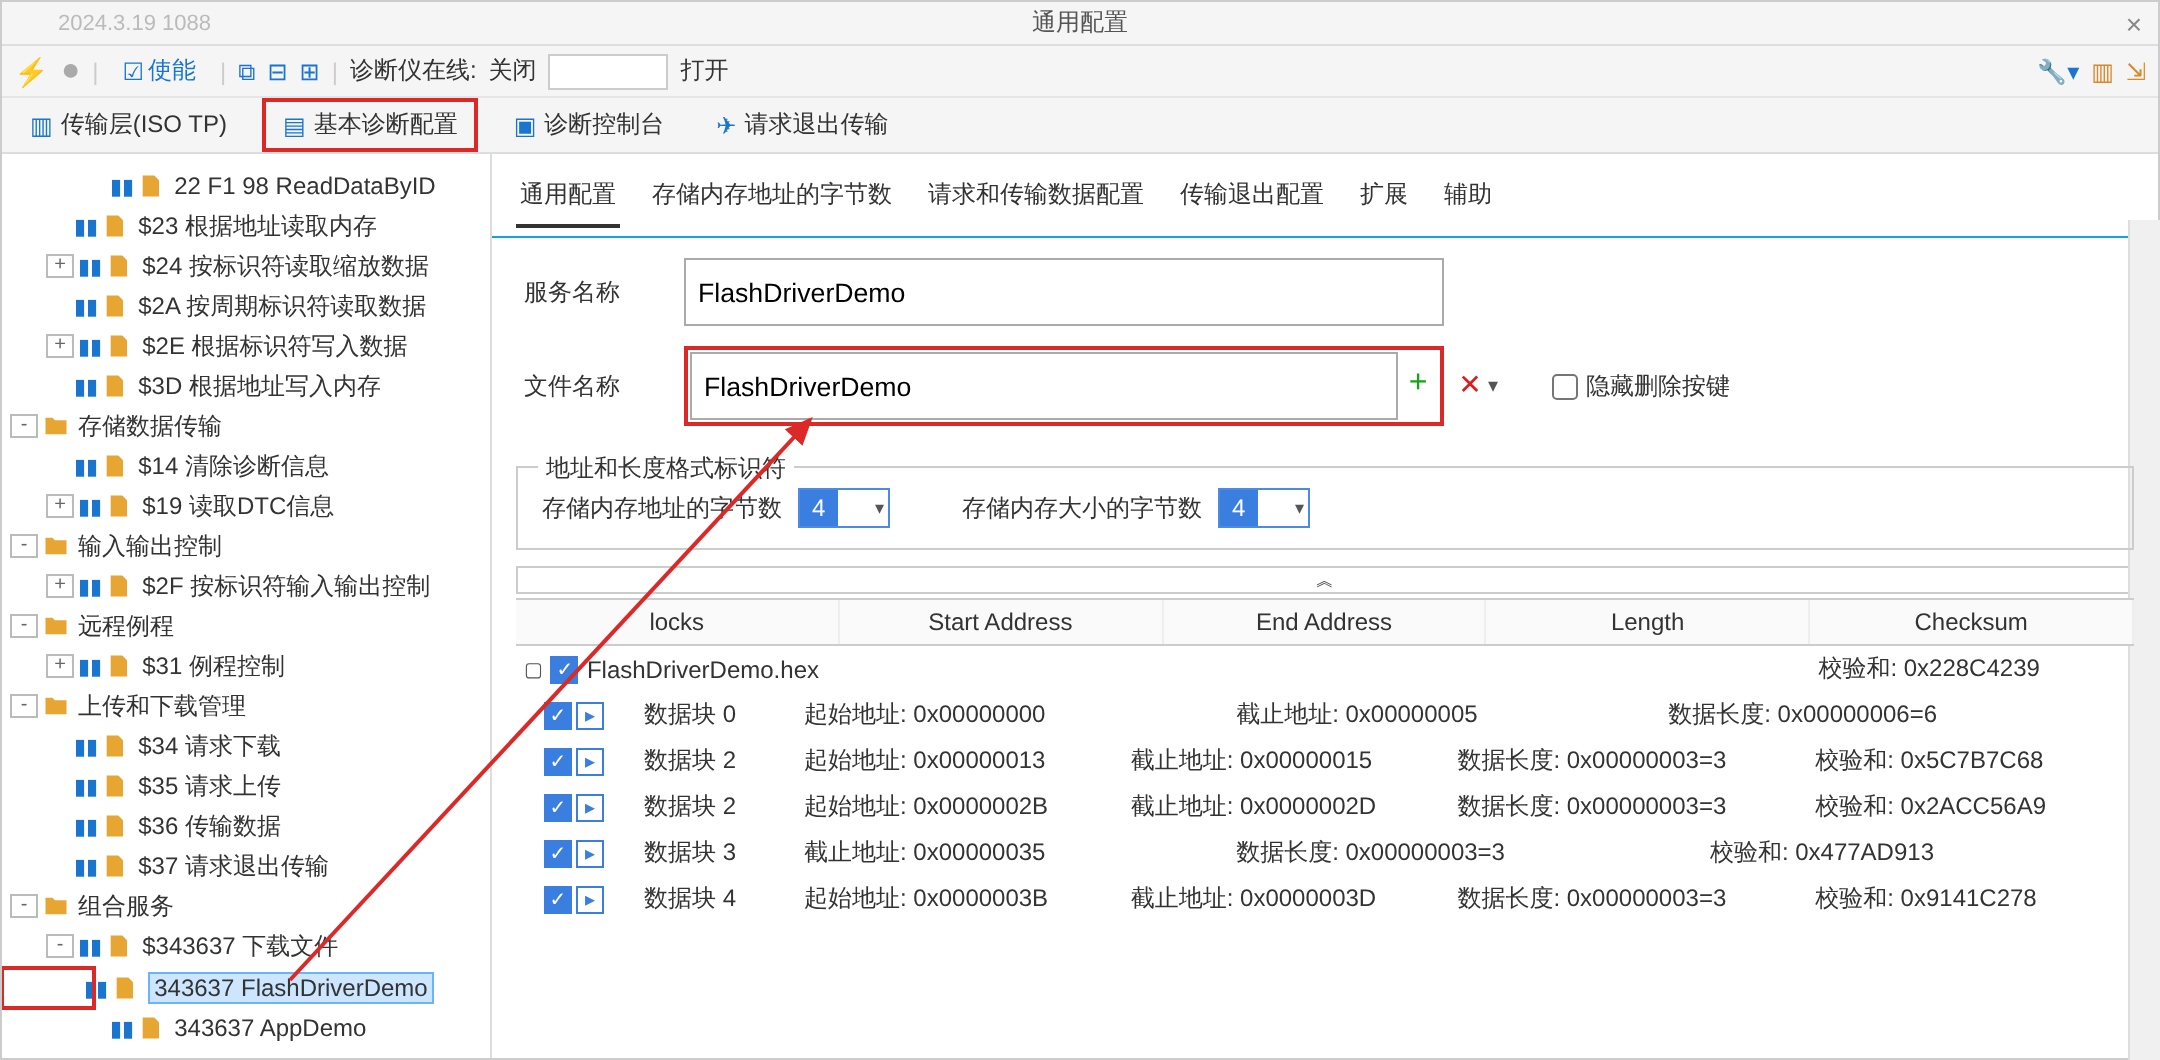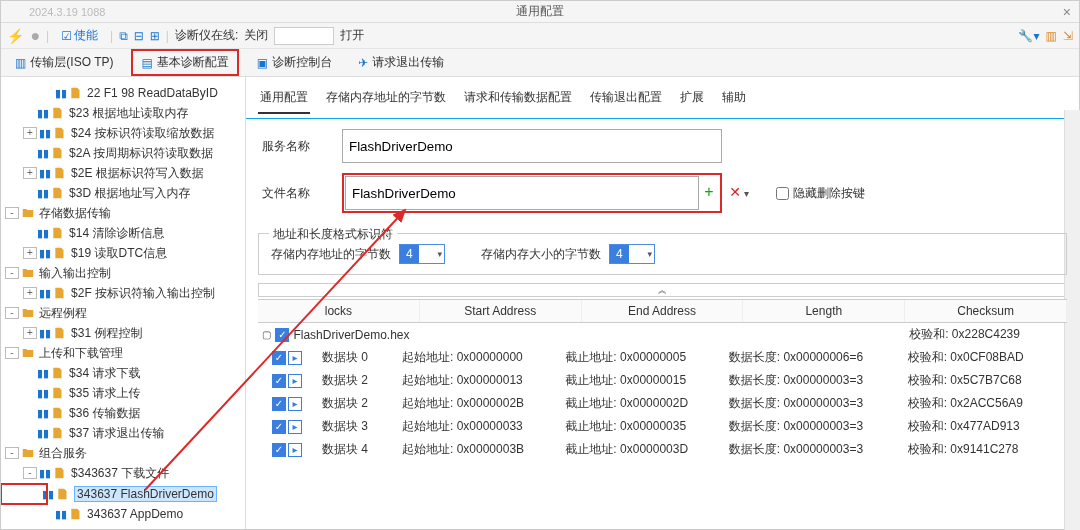--- a/index.html
+++ b/index.html
@@ -385,21 +385,20 @@
           </div>
           <div class="g-row">
             <div class="g-chk" style="flex: 0 0 50px;">
               <span class="cb">✓</span>
               <span class="cb open" style="color:#3a7fe0">▸</span>
             </div>
             <div style="flex: 0 0 80px;">数据块 0</div>
             <div style="flex: 1 1 0%;">起始地址: 0x00000000</div>
             <div style="flex: 1 1 0%;">截止地址: 0x00000005</div>
             <div style="flex: 1.1 1 0%;">数据长度: 0x00000006=6</div>
-            <div style="flex: 1 1 0%;">校验和: 0x0CF08BAD</div>
           </div>
           <div class="g-row">
             <div class="g-chk" style="flex: 0 0 50px;">
               <span class="cb">✓</span>
               <span class="cb open" style="color:#3a7fe0">▸</span>
             </div>
             <div style="flex: 0 0 80px;">数据块 2</div>
             <div style="flex: 1 1 0%;">起始地址: 0x00000013</div>
             <div style="flex: 1 1 0%;">截止地址: 0x00000015</div>
             <div style="flex: 1.1 1 0%;">数据长度: 0x00000003=3</div>
@@ -415,21 +414,20 @@
             <div style="flex: 1 1 0%;">截止地址: 0x0000002D</div>
             <div style="flex: 1.1 1 0%;">数据长度: 0x00000003=3</div>
             <div style="flex: 1 1 0%;">校验和: 0x2ACC56A9</div>
           </div>
           <div class="g-row">
             <div class="g-chk" style="flex: 0 0 50px;">
               <span class="cb">✓</span>
               <span class="cb open" style="color:#3a7fe0">▸</span>
             </div>
             <div style="flex: 0 0 80px;">数据块 3</div>
-            <div style="flex: 1 1 0%;">起始地址: 0x00000033</div>
             <div style="flex: 1 1 0%;">截止地址: 0x00000035</div>
             <div style="flex: 1.1 1 0%;">数据长度: 0x00000003=3</div>
             <div style="flex: 1 1 0%;">校验和: 0x477AD913</div>
           </div>
           <div class="g-row">
             <div class="g-chk" style="flex: 0 0 50px;">
               <span class="cb">✓</span>
               <span class="cb open" style="color:#3a7fe0">▸</span>
             </div>
             <div style="flex: 0 0 80px;">数据块 4</div>

